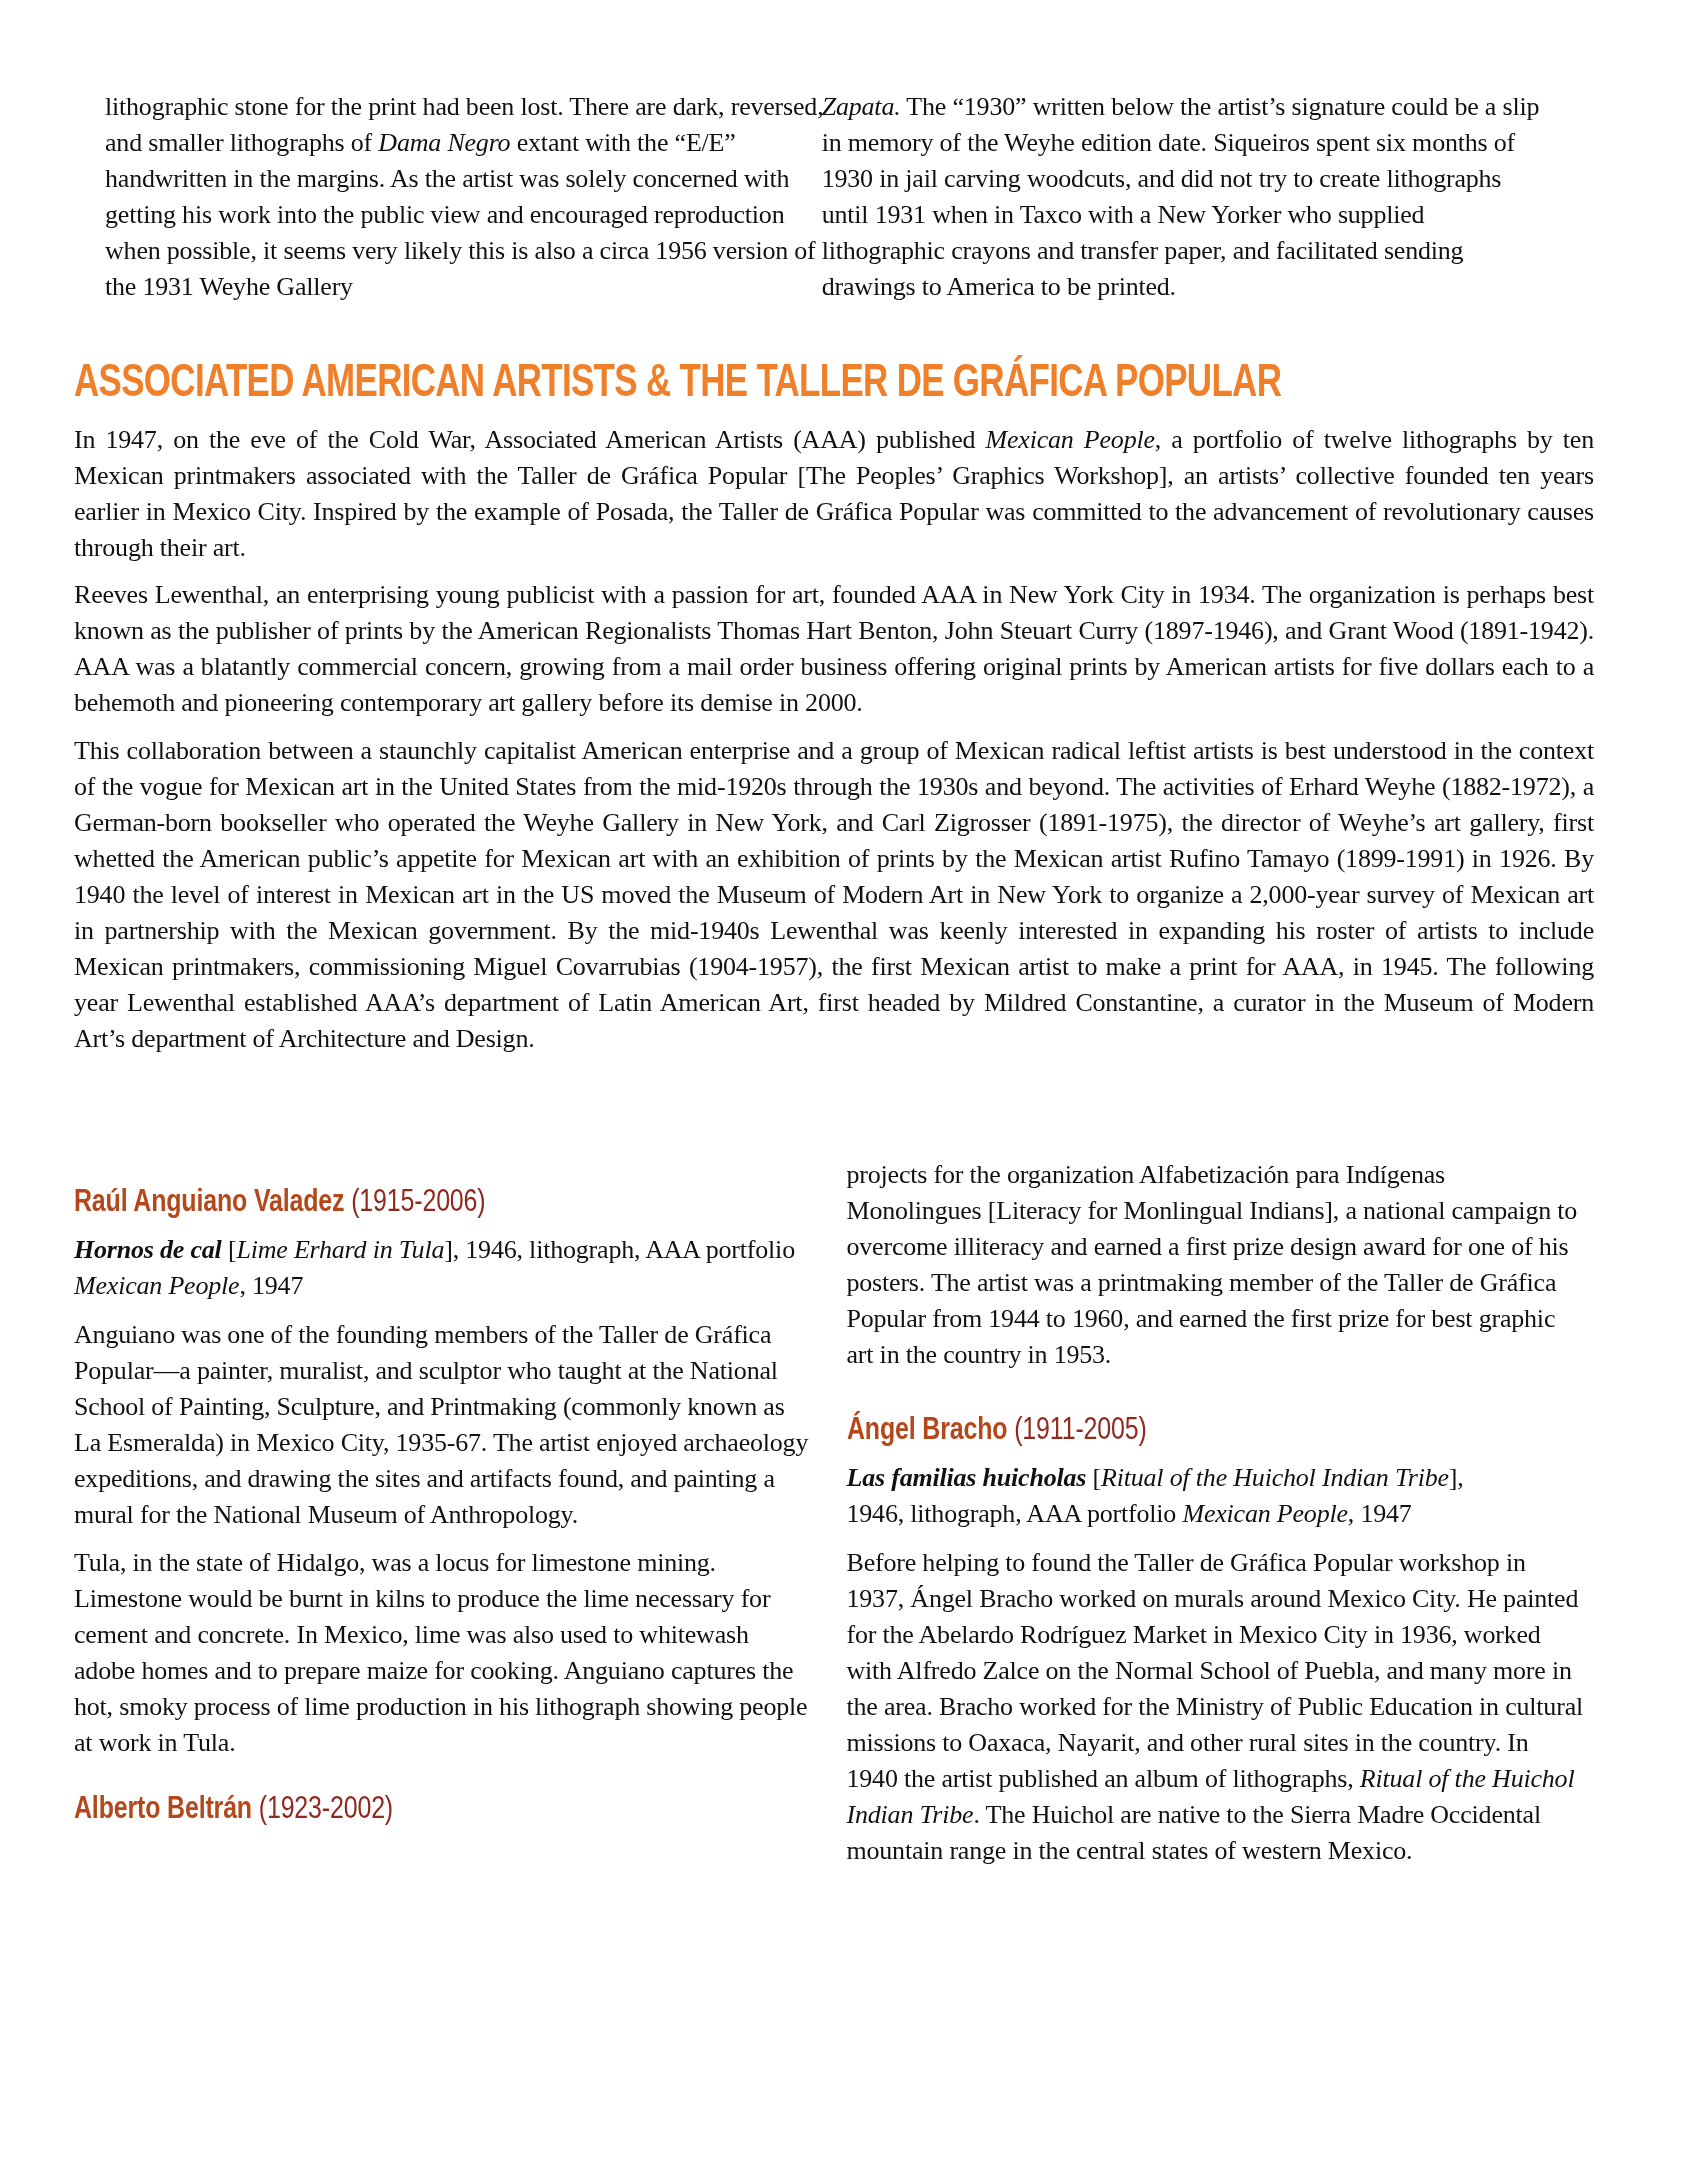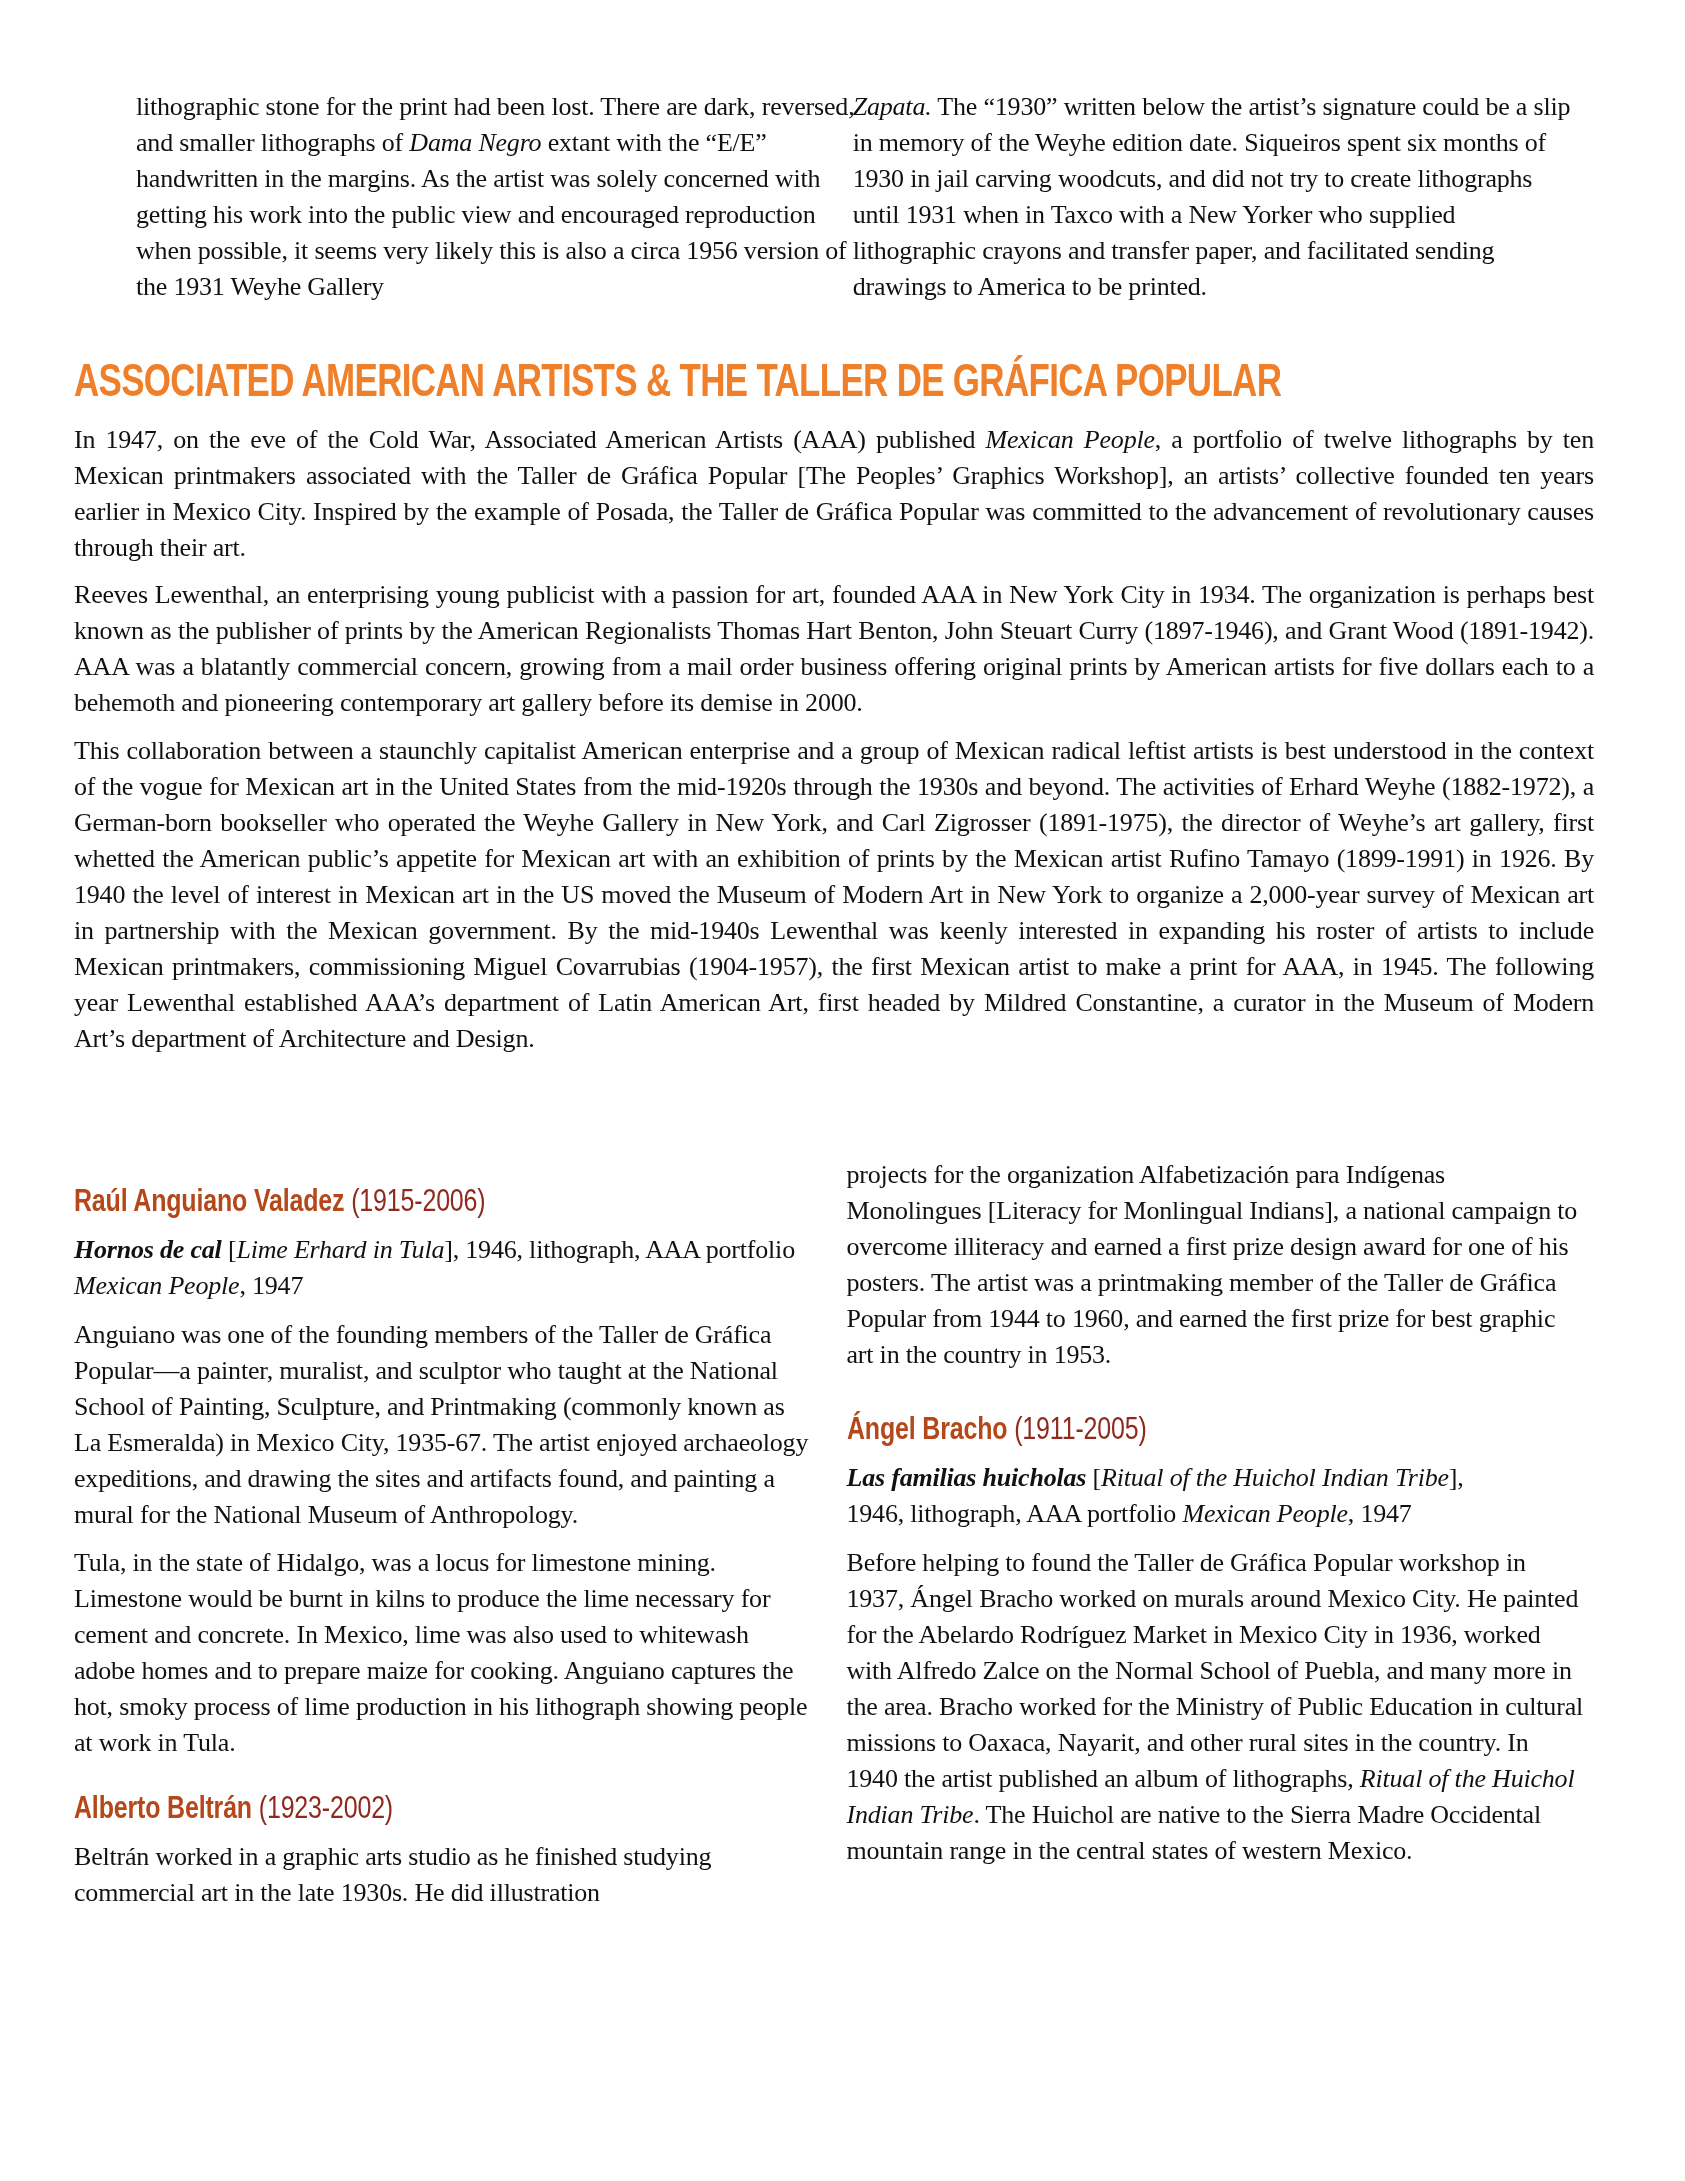--- a/index.html
+++ b/index.html
@@ -22,21 +22,21 @@
     line-height: 36px;
     letter-spacing: -0.2px;
   }
   .serif-body p { margin: 0; }
   .top-cols {
     position: absolute;
     top: 89px;
     left: 0;
     width: 1520px;
     display: flex;
-    justify-content: flex-end;
+    justify-content: center;
   }
   .top-col-left { width: 729px; }
   .top-col-right { width: 729px; margin-left: 0; position: relative; left: -12.3px;}
   .section-heading {
     position: absolute;
     top: 354px;
     left: 0;
     margin: 0;
     font-family: "Liberation Sans", "DejaVu Sans", sans-serif;
     font-weight: bold;
@@ -119,23 +119,20 @@
           <p>Anguiano was one of the founding members of the Taller de Gráfica Popular—a painter, muralist, and sculptor who taught at the National School of Painting, Sculpture, and Printmaking (commonly known as La Esmeralda) in Mexico City, 1935-67. The artist enjoyed archaeology expeditions, and drawing the sites and artifacts found, and painting a mural for the National Museum of Anthropology.</p>
           <p>Tula, in the state of Hidalgo, was a locus for limestone mining. Limestone would be burnt in kilns to produce the lime necessary for cement and concrete. In Mexico, lime was also used to whitewash adobe homes and to prepare maize for cooking. Anguiano captures the hot, smoky process of lime production in his lithograph showing people at work in Tula.</p>
         </div>
       </div>
 
       <div>
         <h2 class="artist-heading" style="margin-top:26px;">
           <span class="artist-name">Alberto Beltrán</span>
           <span class="artist-dates">(1923-2002)</span>
         </h2>
-        <div class="bio">
-          <p>Beltrán worked in a graphic arts studio as he finished studying commercial art in the late 1930s. He did illustration</p>
-        </div>
       </div>
     </div>
 
     <div class="lower-col right">
 
       <div class="bio">
         <p style="margin-top:0;">projects for the organization Alfabetización para Indígenas Monolingues [Literacy for Monlingual Indians], a national campaign to overcome illiteracy and earned a first prize design award for one of his posters. The artist was a printmaking member of the Taller de Gráfica Popular from 1944 to 1960, and earned the first prize for best graphic art in the country in 1953.</p>
       </div>
 
       <div>

